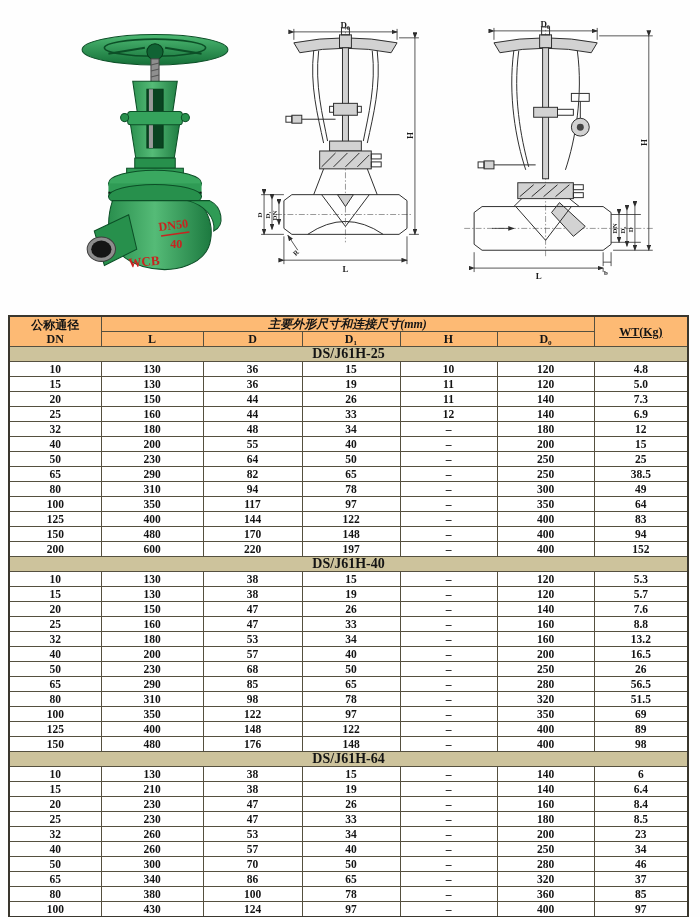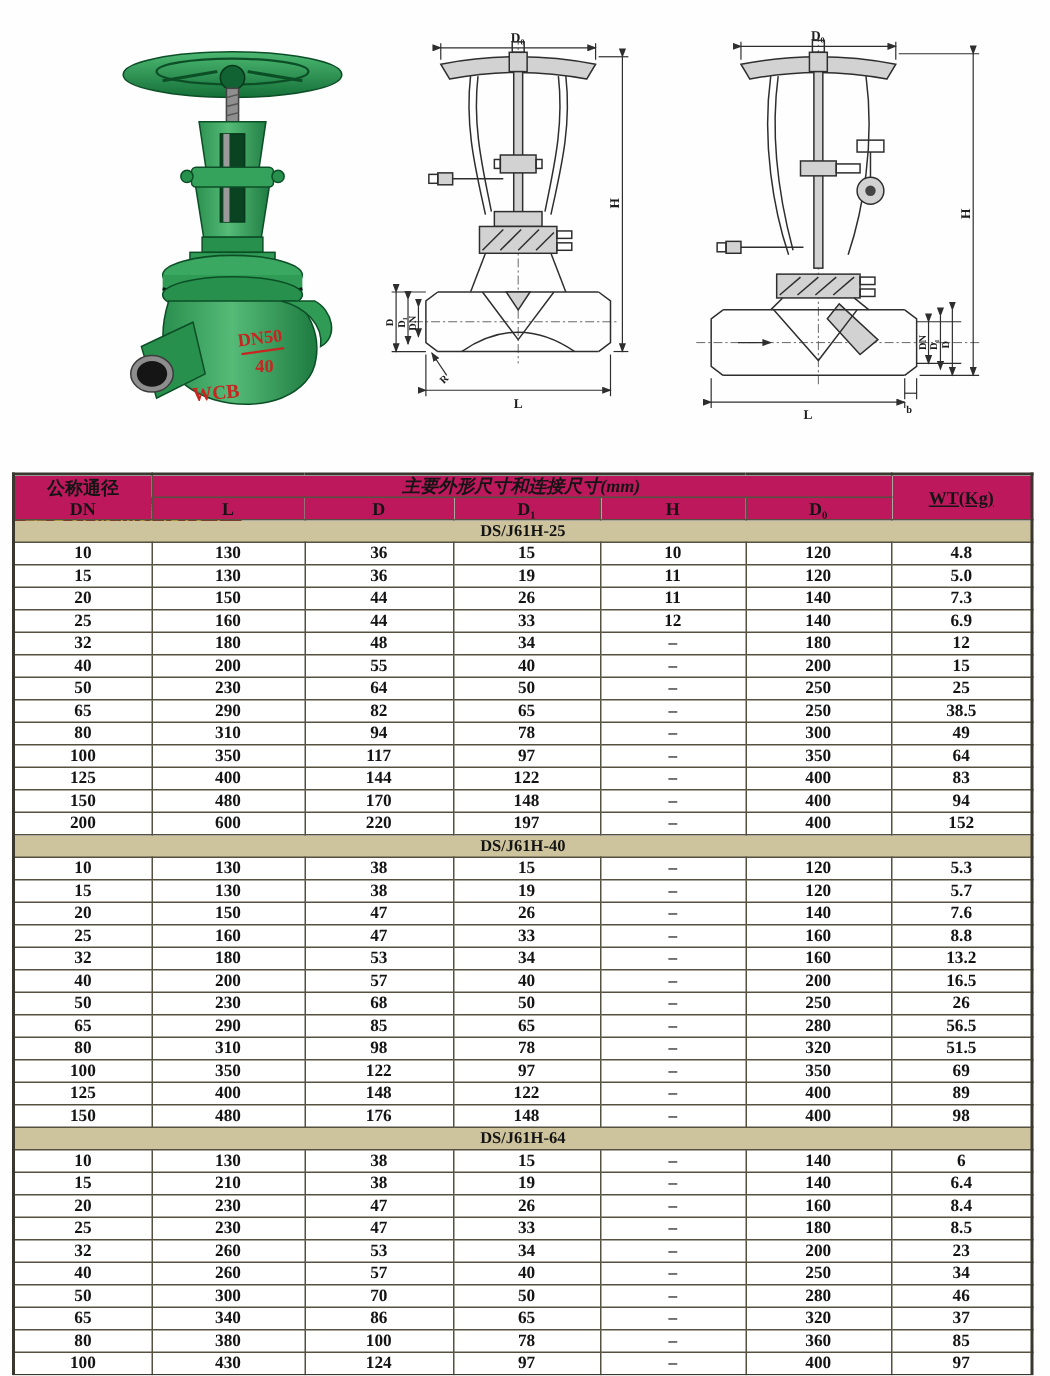--- a/index.html
+++ b/index.html
@@ -19,26 +19,26 @@
   
   .title-bar{position:absolute;left:8px;top:290px;height:20px;line-height:20px;
              background:#9e2a20;color:#fde047;font-weight:bold;font-size:14px;
              padding:0 9px;font-family:Liberation Sans, sans-serif;letter-spacing:1px;margin-top:42px;}
   
   table.dims{position:absolute;left:8px;top:315px;width:679px;border-collapse:collapse;
              table-layout:fixed;font-size:11.5px;font-weight:bold;color:#141414;
              border:2px solid #3a372e;border-bottom:3px double #3a372e;}
   table.dims th,table.dims td{border:1px solid #55503f;text-align:center;padding:0;
              background:#ffffff;height:14px;line-height:14px;overflow:hidden;}
-  table.dims thead th{background:#be185d;font-size:12px;}
+  table.dims thead th{background:#fdba74;font-size:12px;}
   th.dn-head{height:36px;line-height:17px;}
   th.dn-head span{display:block;}
   th.grp-head{text-align:left;padding-left:24px;height:18px;font-style:italic;}
   th.wt-head{height:36px;text-decoration:underline;}
-  tr.band td{background:#cdc39c;height:14px;line-height:14px;font-size:11px;}
+  tr.band td{background:#cdc39c;height:14px;line-height:14px;font-size:14px;}
 </style>
 </head>
 <body>
 
 <div class="page">
 
   <div class="photo-wrap">
     <svg viewBox="0 0 160 252" width="162" height="256">
       <defs>
         <linearGradient id="gwheel" x1="0" y1="0" x2="0" y2="1">

